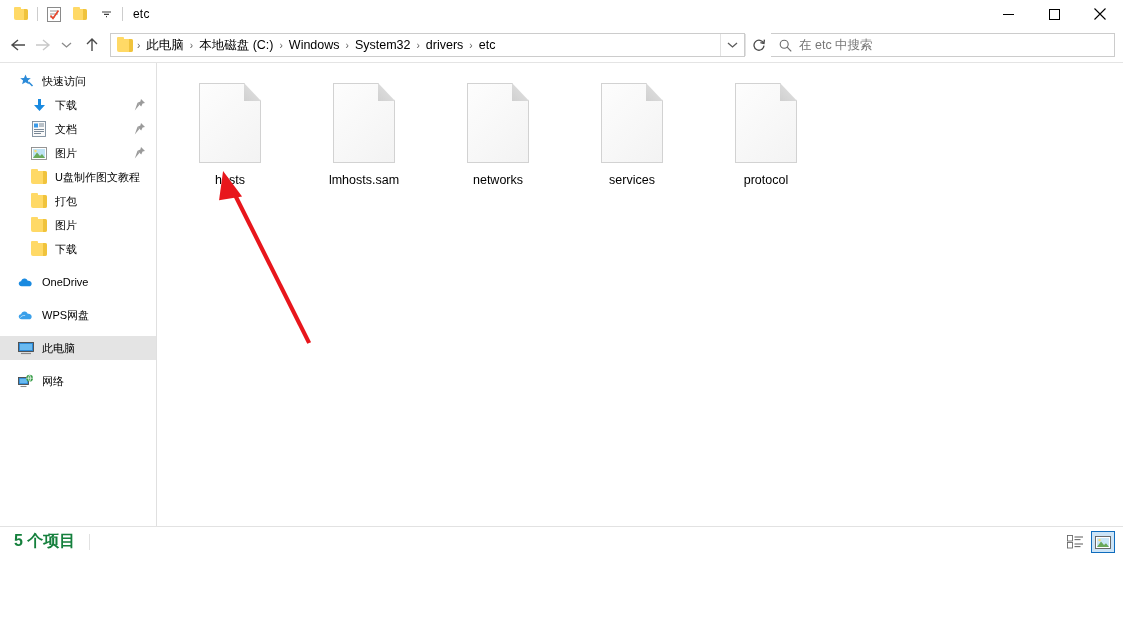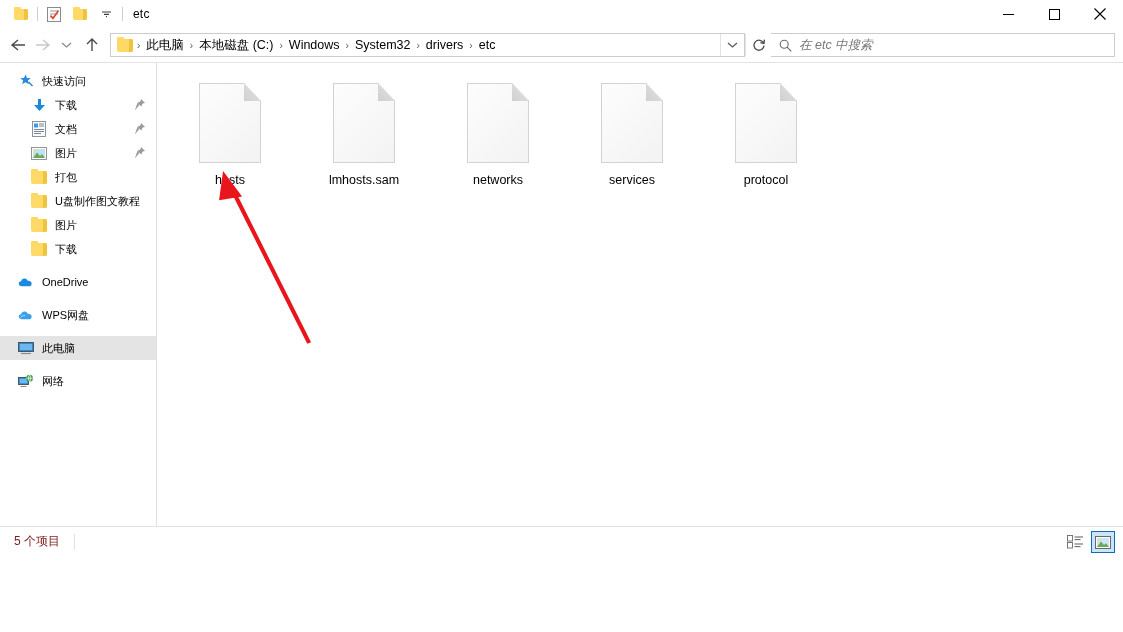--- a/index.html
+++ b/index.html
@@ -72,21 +72,21 @@
   .crumbs { display: flex; align-items: center; flex: 1 1 auto; padding-left: 5px; overflow: hidden; }
   .crumb-icon { display: flex; align-items: center; padding: 0 2px 0 1px; }
   .crumb { font-size: 12.5px; color: #000; padding: 0 4px; white-space: nowrap; }
   .crumb-sep { color: #606060; font-size: 10px; padding: 0 2px; user-select: none; }
   .addr-dropdown { width: 24px; height: 22px; display: flex; align-items: center; justify-content: center;
                    border-left: 1px solid #e2e2e2; }
   .refresh { width: 26px; height: 22px; display: flex; align-items: center; justify-content: center;
              border-left: 1px solid #e2e2e2; }
   .searchbox {
     width: 344px; height: 24px; border: 1px solid #cccccc; border-left: none; background: #fff;
-    display: flex; align-items: center; padding-left: 8px; gap: 7px; flex: 0 0 344px; font-style: italic;
+    display: flex; align-items: center; padding-left: 8px; gap: 7px; flex: 0 0 344px;
   }
   .search-ph { font-size: 12.5px; color: #767676; }
 
   
   .body { flex: 1 1 auto; display: flex; min-height: 0; border-top: 1px solid #e4e4e4; }
 
   
   .sidebar {
     width: 157px; flex: 0 0 157px; background: #ffffff; border-right: 1px solid #e0e0e0;
     overflow: hidden; padding-top: 6px; position: relative;
@@ -125,21 +125,21 @@
                white-space: nowrap; overflow: hidden; text-overflow: ellipsis; }
 
   
   .annotation { position: absolute; left: 0; top: 0; width: 100%; height: 100%; pointer-events: none; }
 
   
   .statusbar {
     height: 30px; flex: 0 0 30px; border-top: 1px solid #e2e2e2; background: #fff;
     display: flex; align-items: center; padding: 0 8px 0 14px; position: relative;
   }
-  .status-text { font-size: 12px; color: #7f1d1d; }
+  .status-text { font-size: 16px; color: #15803d; font-weight: bold; }
   .status-sep { width: 1px; height: 16px; background: #e2e2e2; margin-left: 14px; }
   .viewbtns { position: absolute; right: 8px; top: 0; height: 30px; display: flex; align-items: center; gap: 4px; }
   .viewbtn { width: 24px; height: 22px; display: flex; align-items: center; justify-content: center; }
   .viewbtn.active { border: 1px solid #0f6cbd; background: #cce4f7; }
 </style>
 </head>
 <body>
 
 <div class="window">
 
@@ -315,27 +315,27 @@
           <svg width="12" height="14" viewBox="0 0 12 14">
               <path d="M7 1 L11 5 L8.6 5.6 L7.2 8.5 L3.5 4.8 L6.4 3.4 Z M3.5 4.8 L0.8 12.6 L5.3 7" fill="#9a9a9a"></path>
             </svg>
         </span>
       </div>
 
       <div class="nav-item child">
         <span class="nav-ico">
             <span class="folder"></span>
           </span>
-        <span class="nav-label">打包</span>
+        <span class="nav-label">U盘制作图文教程</span>
       </div>
       <div class="nav-item child">
         <span class="nav-ico">
             <span class="folder"></span>
           </span>
-        <span class="nav-label">U盘制作图文教程</span>
+        <span class="nav-label">打包</span>
       </div>
       <div class="nav-item child">
         <span class="nav-ico">
             <span class="folder"></span>
           </span>
         <span class="nav-label">图片</span>
       </div>
       <div class="nav-item child">
         <span class="nav-ico">
             <span class="folder"></span>

